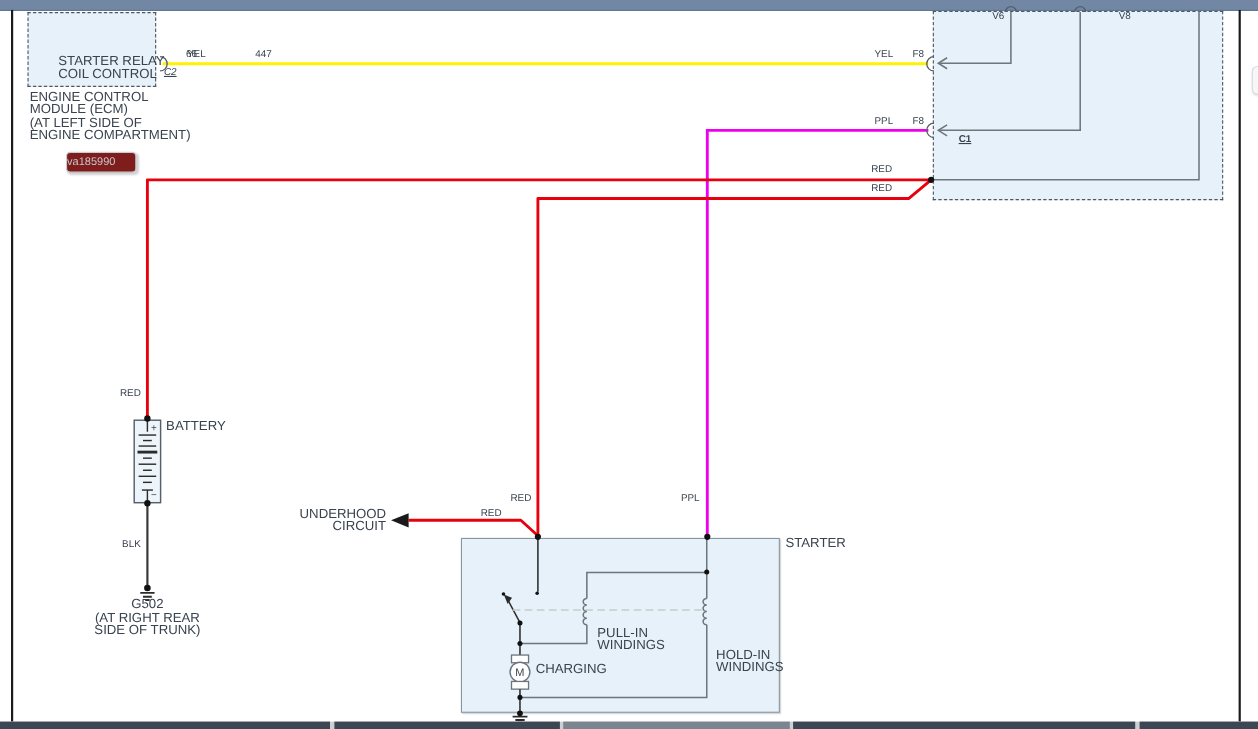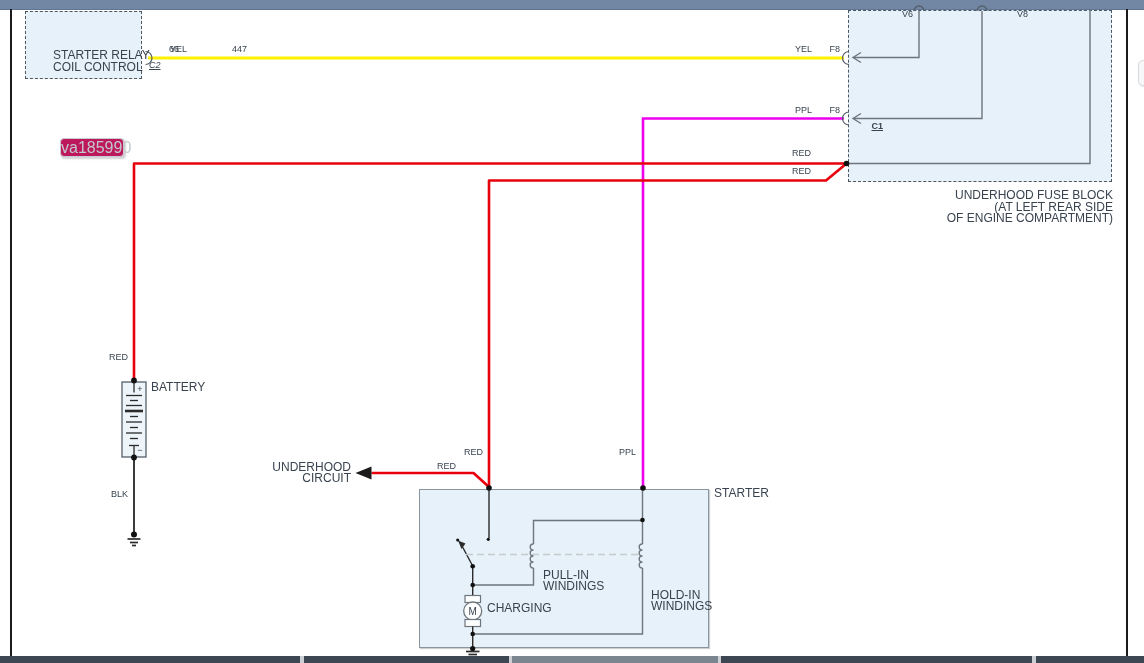--- a/index.html
+++ b/index.html
@@ -13,22 +13,22 @@
   .box{position:absolute;background:#E6F1F9;}
   .dashed{border:1.5px dashed #4D5761;}
   .solid{border:1.4px solid #8A949C;box-shadow:1px 1px 1px rgba(60,70,80,.25);}
   #top-bar{position:absolute;left:0;top:0;width:1144px;height:9px;background:#7187A3;
            border-bottom:1px solid #5E7694;}
   .edge{position:absolute;top:9px;width:2px;height:647px;background:#1b1b1b;}
   #bottom-bar{position:absolute;left:0;top:656px;width:1144px;height:7px;background:#CCD0D4;}
   .seg{position:absolute;top:0;height:7px;background:#3D4653;}
   .seg.light{background:#7A8590;}
   #watermark{position:absolute;left:60px;top:138px;width:62px;height:17px;
-             border:1px solid #C9CDD1;border-radius:4px;background:#be185d;
-             color:#C4C8CC;font-size:16px;line-height:17px;text-align:right;
+             border:1px solid #C9CDD1;border-radius:4px;background:#7f1d1d;
+             color:#C4C8CC;font-size:10px;line-height:17px;text-align:left;
              box-shadow:1.5px 1.5px 2px rgba(0,0,0,.18);}
   #watermark-edge{position:absolute;left:1138px;top:60px;width:12px;height:24px;
              border:1px solid #D9DCDF;border-radius:5px 0 0 5px;background:#F6F7F8;
              box-shadow:1px 1px 2px rgba(0,0,0,.12);}
   svg{position:absolute;left:0;top:0;}
 </style>
 </head>
 <body>
 
 <div id="stage">
@@ -128,20 +128,26 @@
       <circle cx="472.7" cy="648.5" r="2.6"></circle>
       <circle cx="457.7" cy="540" r="1.6"></circle>
       <circle cx="488.3" cy="539.3" r="1.6"></circle>
     </g>
   </svg>
 
   <div class="lbl r" style="left:53px;top:50px;width:80px;">
     <div>STARTER RELAY</div>
     <div>COIL CONTROL</div>
   </div>
+  <div class="lbl" style="left:27px;top:83px;line-height:11.4px;">
+    <div>ENGINE CONTROL</div>
+    <div>MODULE (ECM)</div>
+    <div>(AT LEFT SIDE OF</div>
+    <div>ENGINE COMPARTMENT)</div>
+  </div>
   <div class="lbl s" style="left:149px;top:44px;padding-left:20px;">66</div>
   <div class="lbl s u" style="left:149px;top:60px;font-style:italic;">C2</div>
 
   <div class="lbl s" style="left:170px;top:44px;">YEL</div>
   <div class="lbl s" style="left:232px;top:44px;">447</div>
   <div class="lbl s r" style="left:772px;top:44px;width:40px;">YEL</div>
   <div class="lbl s r" style="left:822px;top:44px;width:18px;">F8</div>
 
   <div class="lbl s r" style="left:772px;top:105px;width:40px;">PPL</div>
   <div class="lbl s r" style="left:822px;top:105px;width:18px;">F8</div>
@@ -149,28 +155,28 @@
   <div class="lbl s r" style="left:596px;top:447px;width:40px;">PPL</div>
 
   <div class="lbl s r" style="left:771px;top:148px;width:40px;">RED</div>
   <div class="lbl s r" style="left:771px;top:166px;width:40px;">RED</div>
   <div class="lbl s r" style="left:88px;top:352px;width:40px;">RED</div>
   <div class="lbl s r" style="left:443px;top:447px;width:40px;">RED</div>
   <div class="lbl s r" style="left:416px;top:461px;width:40px;">RED</div>
 
   <div class="lbl s r" style="left:885px;top:9px;width:28px;">V6</div>
   <div class="lbl s r" style="left:1000px;top:9px;width:28px;">V8</div>
-  <div class="lbl r" style="left:930px;top:190px;width:183px;">
-    <div>UNDERHOOD FUSE BLOCK</div>
-    <div>(AT LEFT REAR SIDE</div>
-    <div>OF ENGINE COMPARTMENT)</div>
-  </div>
 
   <div class="lbl" style="left:151px;top:382px;">BATTERY</div>
   <div class="lbl s r" style="left:88px;top:489px;width:40px;">BLK</div>
+  <div class="lbl c" style="left:74px;top:544px;width:120px;">
+    <div>G502</div>
+    <div>(AT RIGHT REAR</div>
+    <div>SIDE OF TRUNK)</div>
+  </div>
 
   <div class="lbl r" style="left:271px;top:462px;width:80px;line-height:11px;">
     <div>UNDERHOOD</div>
     <div>CIRCUIT</div>
   </div>
 
   <div class="lbl" style="left:714px;top:488px;">STARTER</div>
   <div class="lbl" style="left:543px;top:570px;line-height:10.5px;">
     <div>PULL-IN</div>
     <div>WINDINGS</div>

